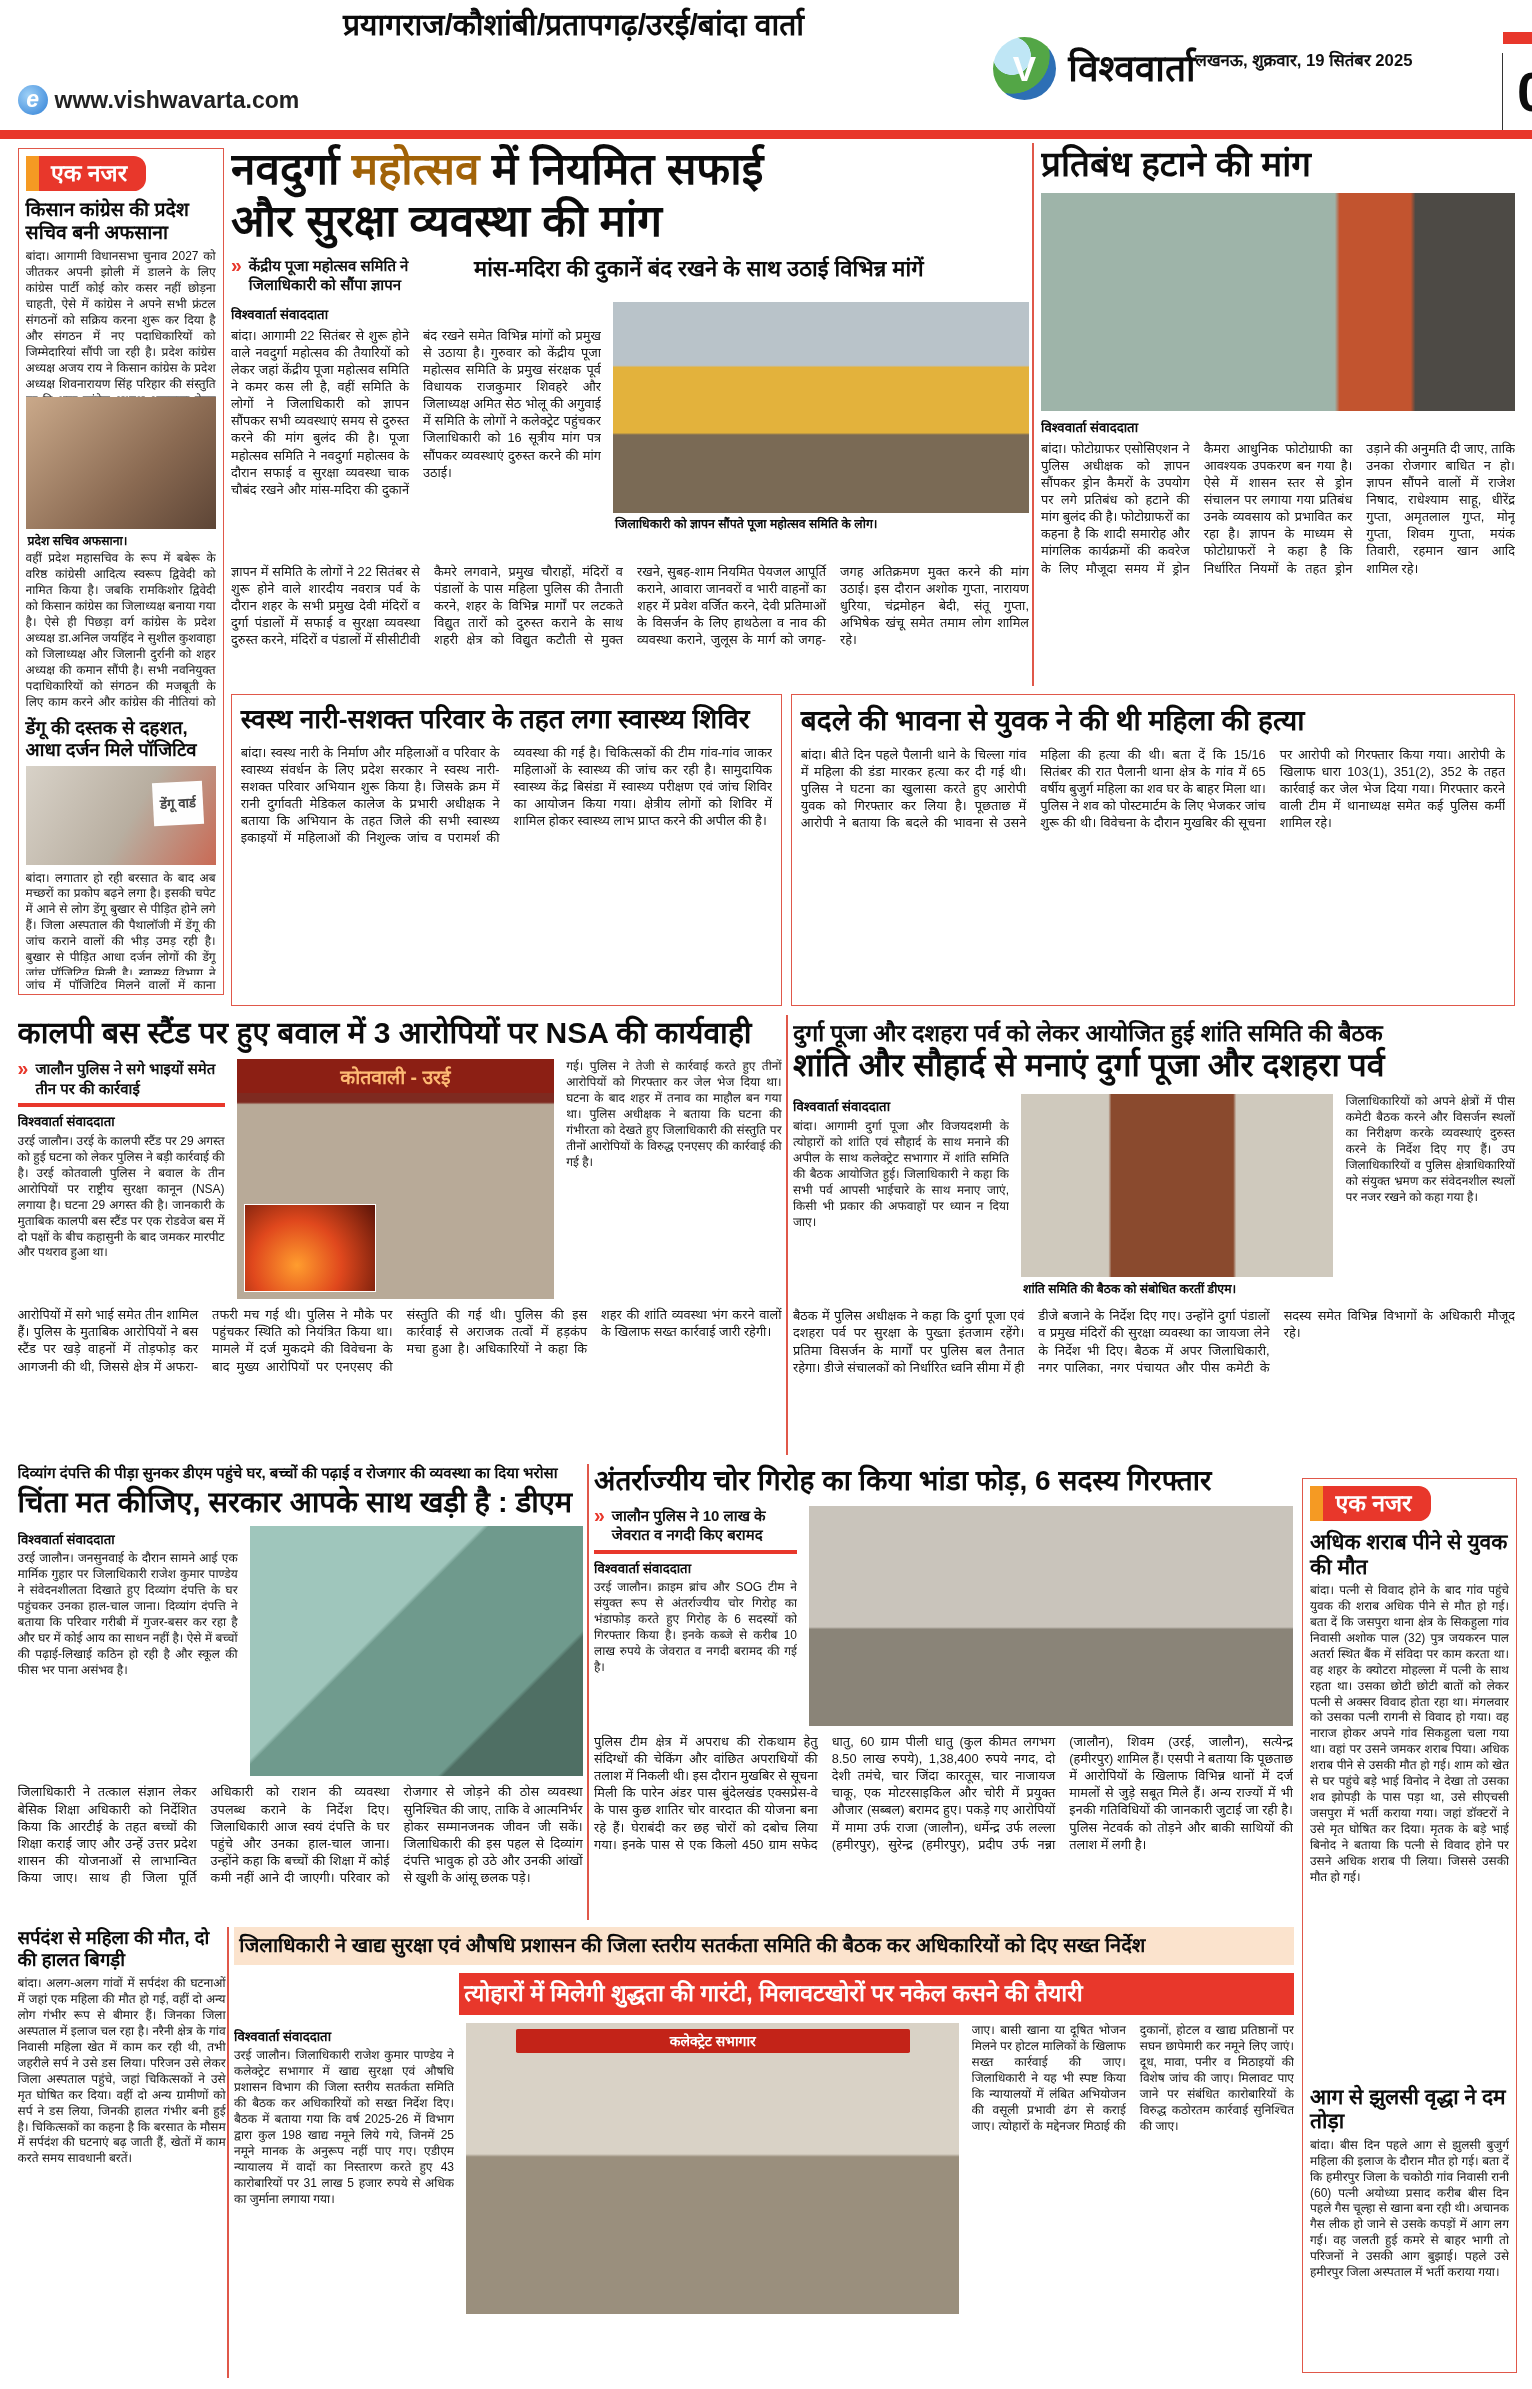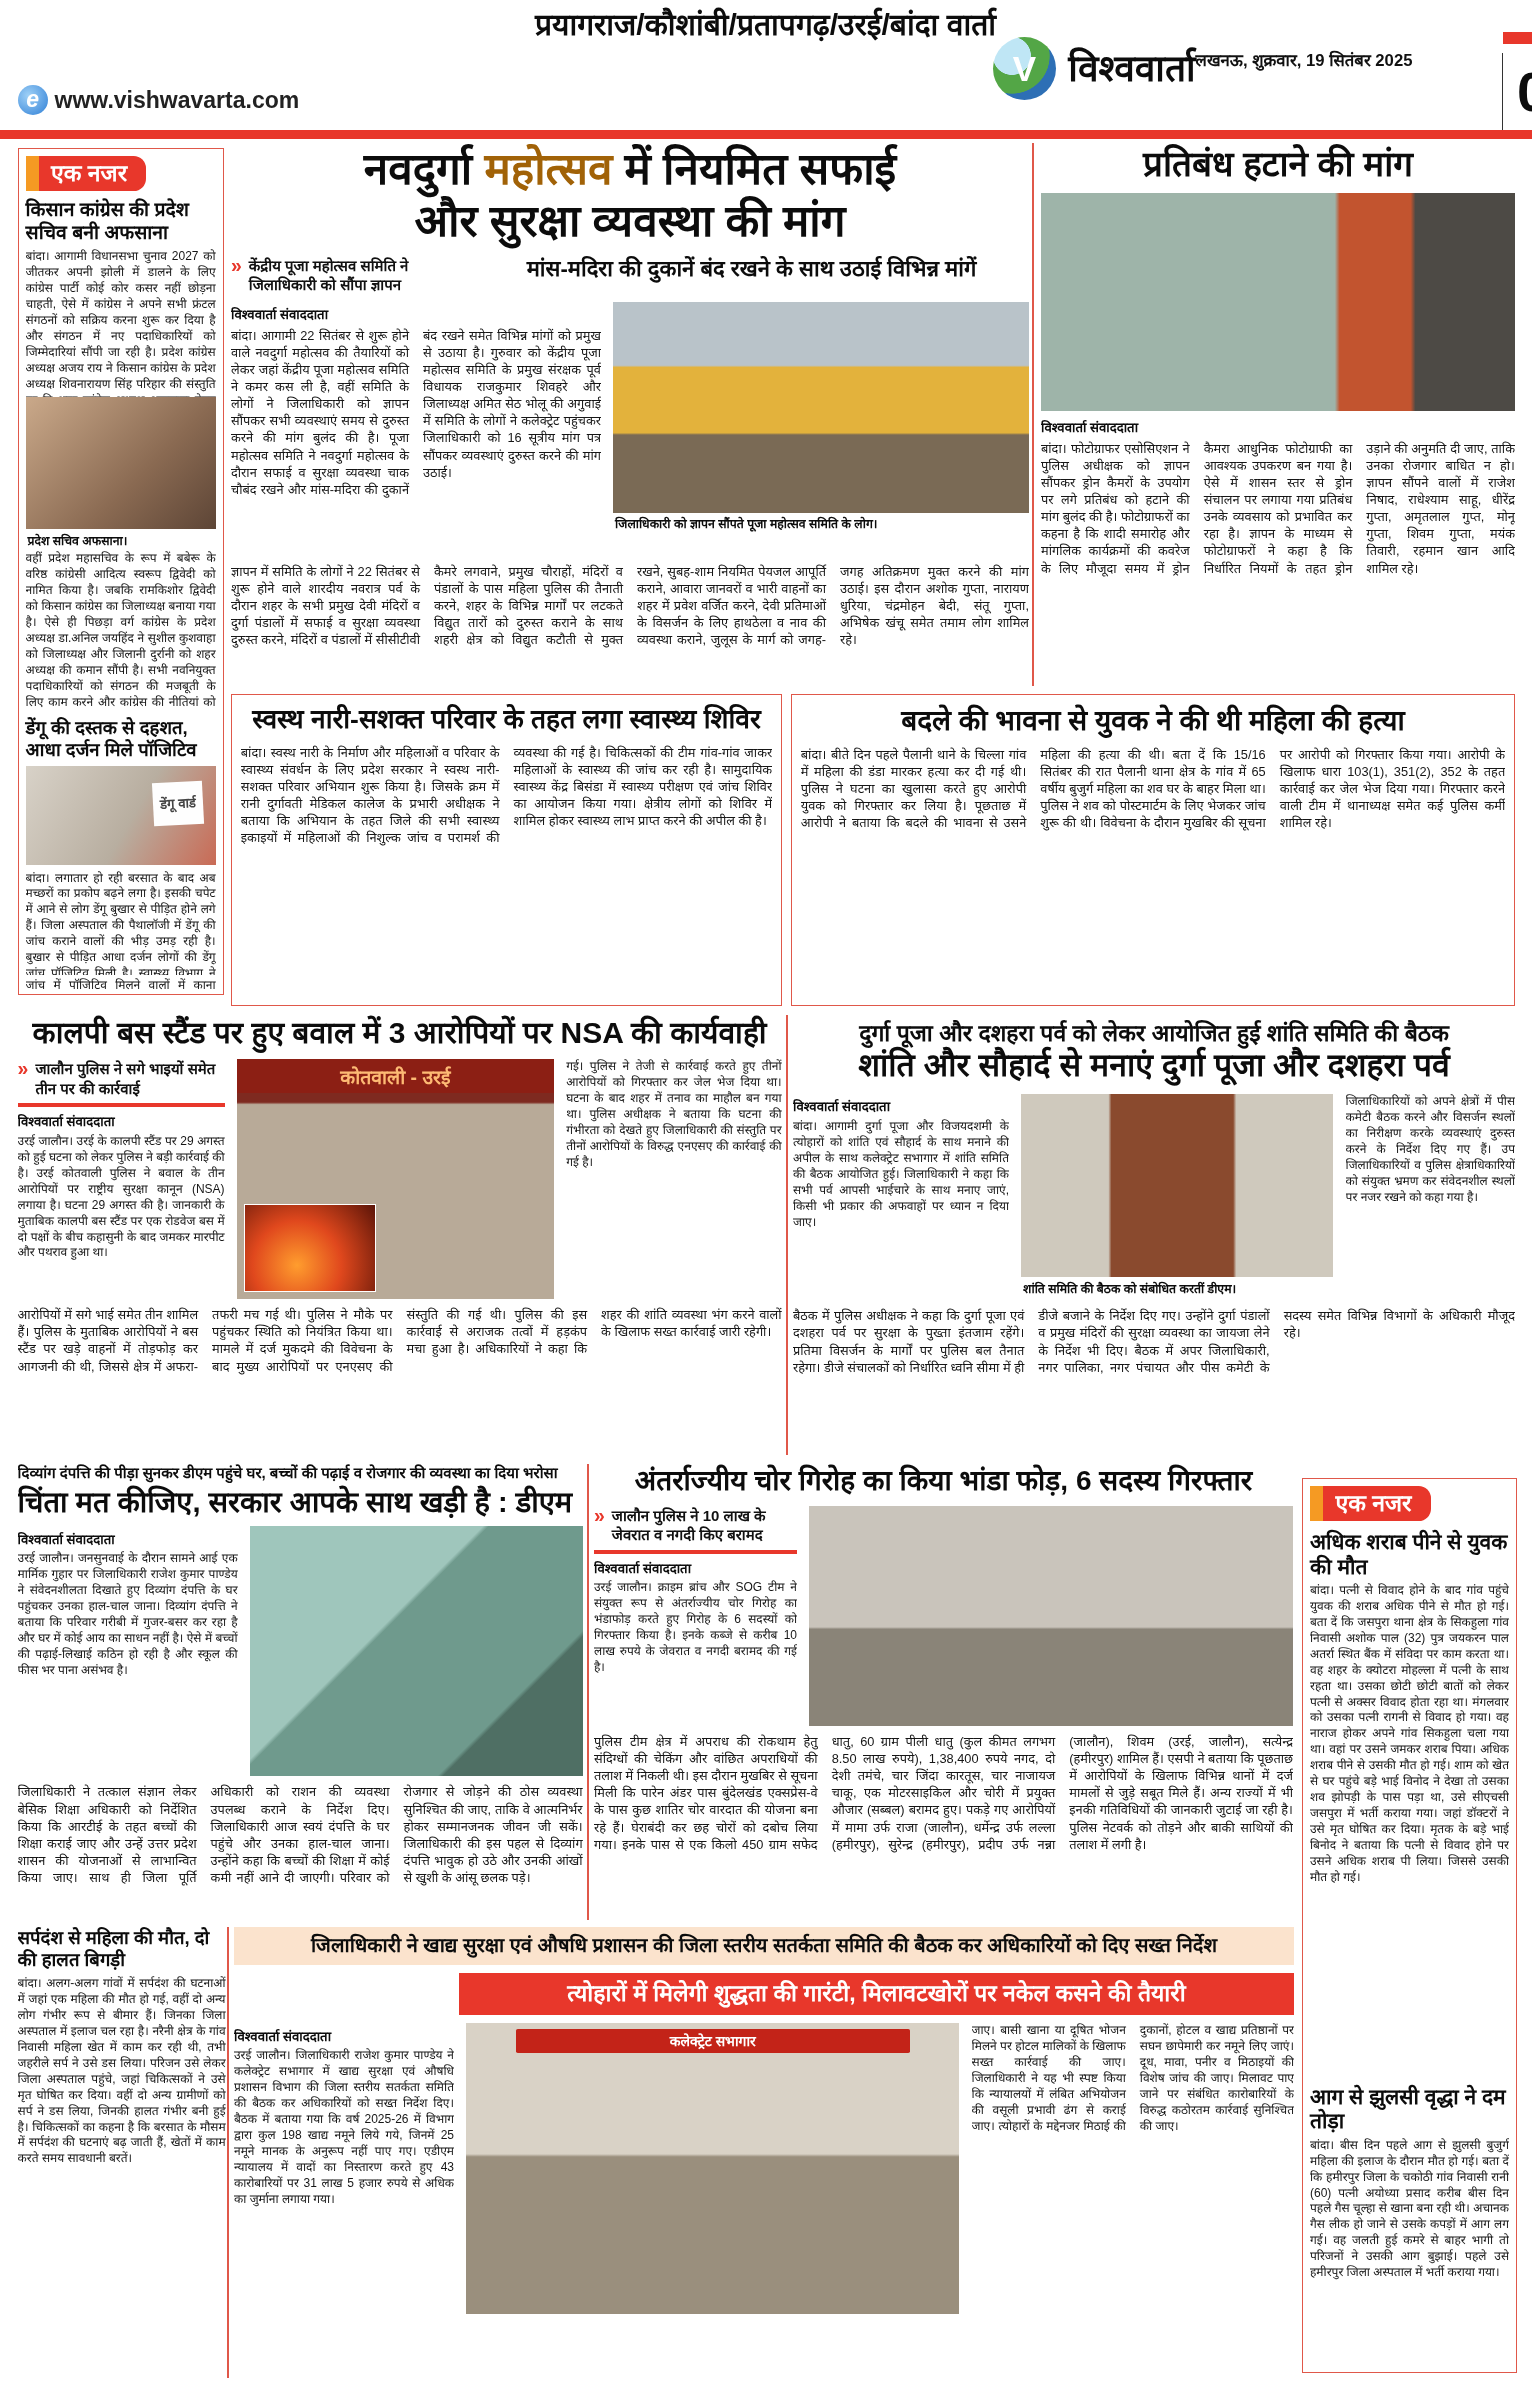--- a/index.html
+++ b/index.html
@@ -1,21 +1,21 @@
 <!DOCTYPE html>
 <html lang="hi" style="font-size:14px"><head>
 <meta charset="utf-8">
 <style>
   *{box-sizing:border-box;margin:0;padding:0}
   html,body{background:#fff}
   body{font-family:"Liberation Sans","DejaVu Sans",sans-serif;color:#111}
   .page{position:relative;width:1532px;height:2389px;background:#fff;overflow:hidden}
   .abs{position:absolute}
   .bold{font-weight:bold}
-  .center{text-align:center}
+  .center{text-align:left}
   .body-txt{font-size:12.8px;line-height:1.34;text-align:justify;color:#161616;overflow:hidden}
   .body-sm{font-size:12px;line-height:1.33;text-align:justify;color:#161616;overflow:hidden}
   .cols-2{column-count:2;column-gap:14px}
   .cols-3{column-count:3;column-gap:14px}
   .cols-4{column-count:4;column-gap:14px}
   .headline{font-weight:bold;color:#0c0c0c;line-height:1.18}
   .red{color:#a16207}
   .byline{font-weight:bold;font-size:13.2px;color:#0c0c0c;margin:3.5px 0}
   .kicker{display:flex;gap:7px;align-items:flex-start;font-weight:bold;font-size:15px;line-height:1.3}
   .kicker .arr{color:#e8372b;font-size:19.4px;line-height:1;font-weight:bold}

